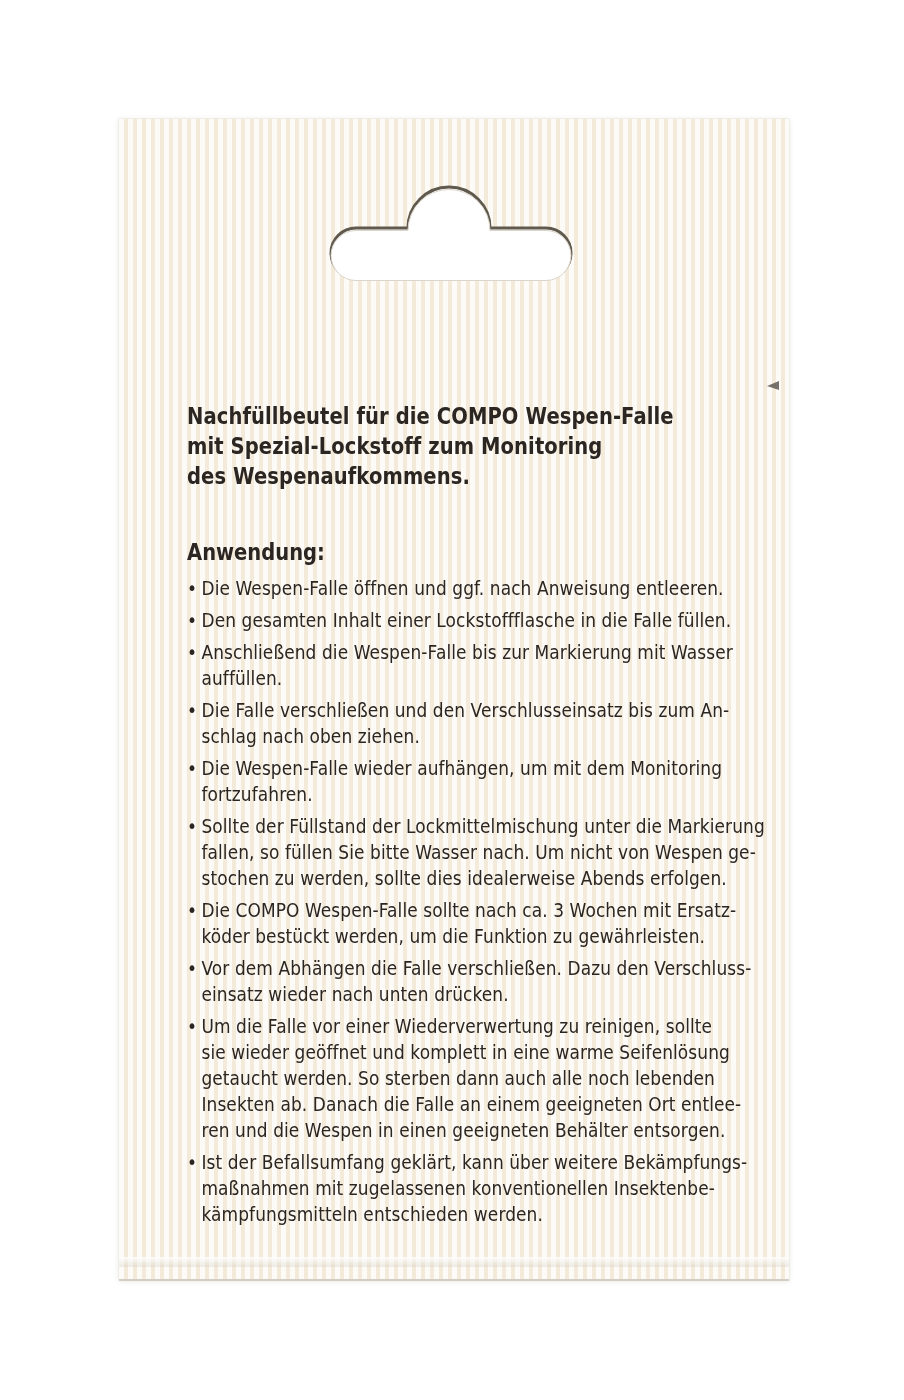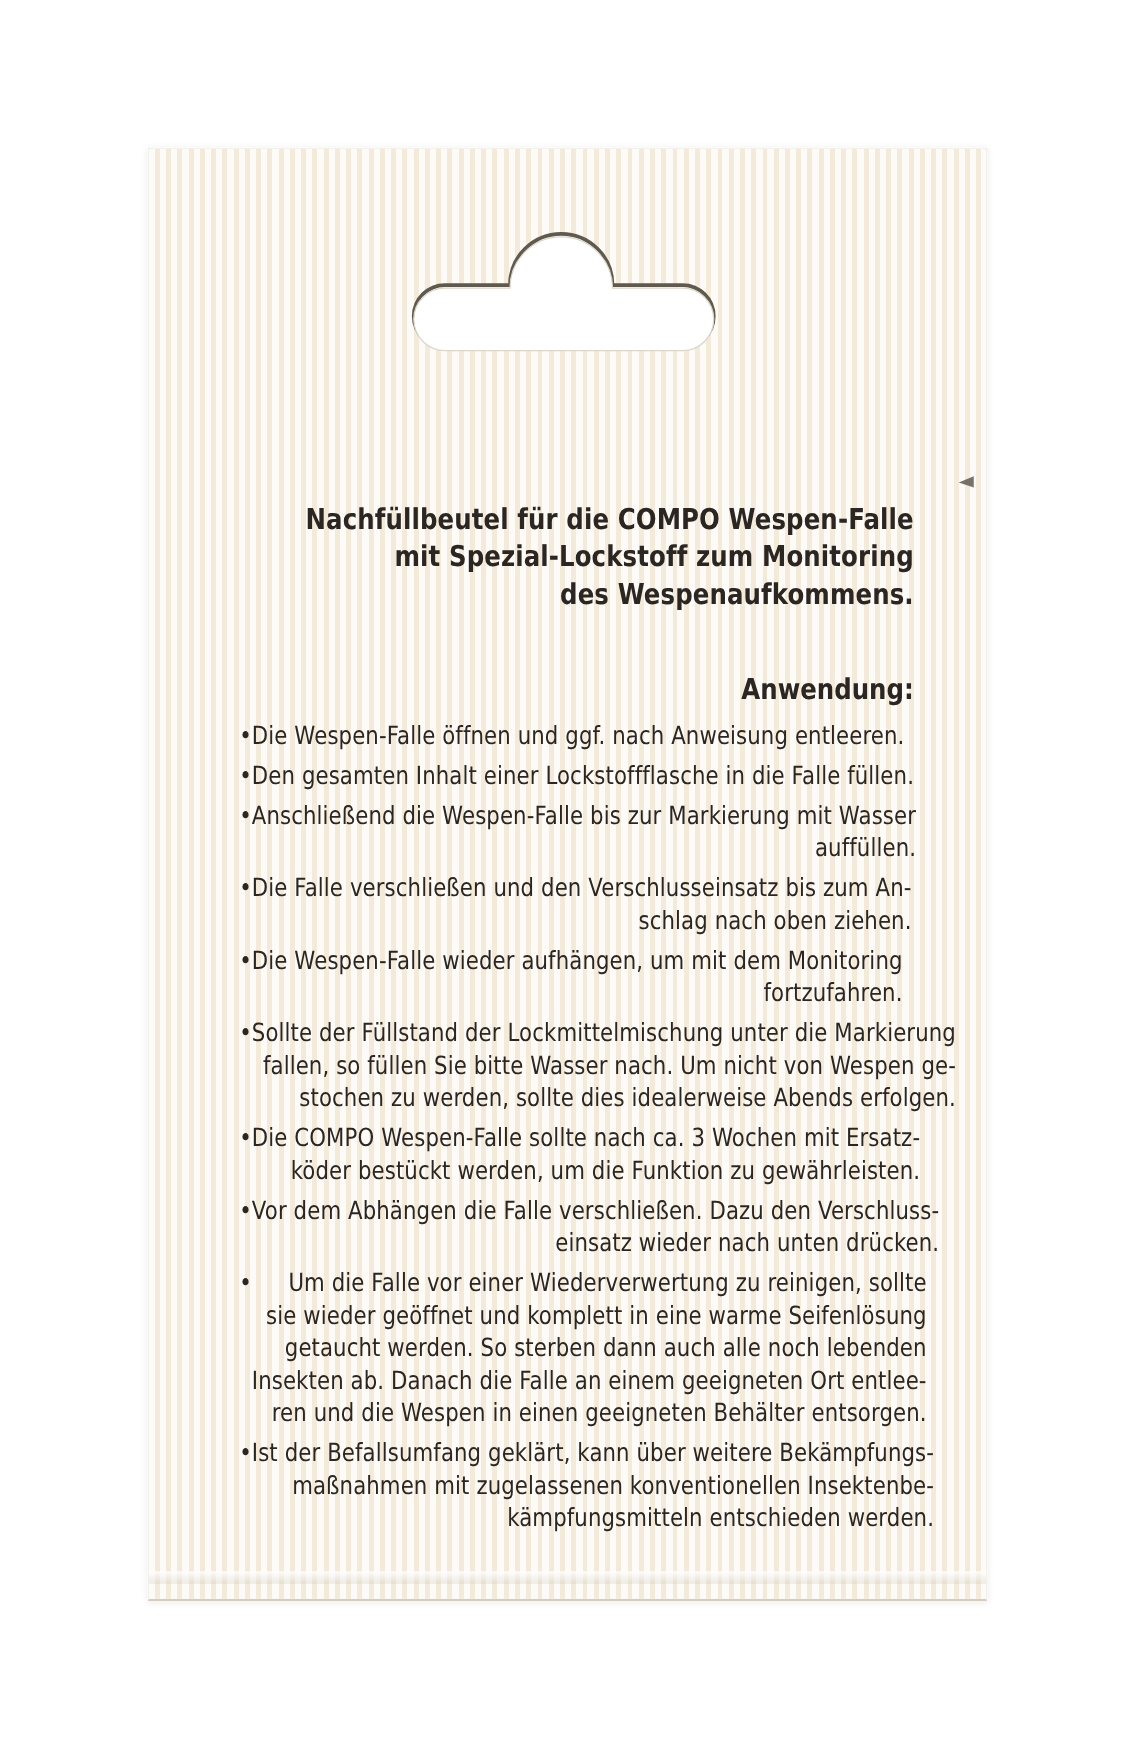--- a/index.html
+++ b/index.html
@@ -6,21 +6,20 @@
   body {
     width: 904px; height: 1400px;
     background: #ffffff;
     font-family: "DejaVu Sans", "Liberation Sans", sans-serif;
     overflow: hidden;
   }
   .canvas {
     position: relative;
     width: 904px; height: 1400px;
     background: #ffffff;
-    text-align: right;
   }
   
   .package {
     position: absolute;
     left: 118px; top: 118px;
     width: 670px; height: 1160px;
     background: repeating-linear-gradient(
       90deg,
       #fdfbf7 0px, #fdfbf7 5px,
       #f3ead9 5px, #f3ead9 9px

